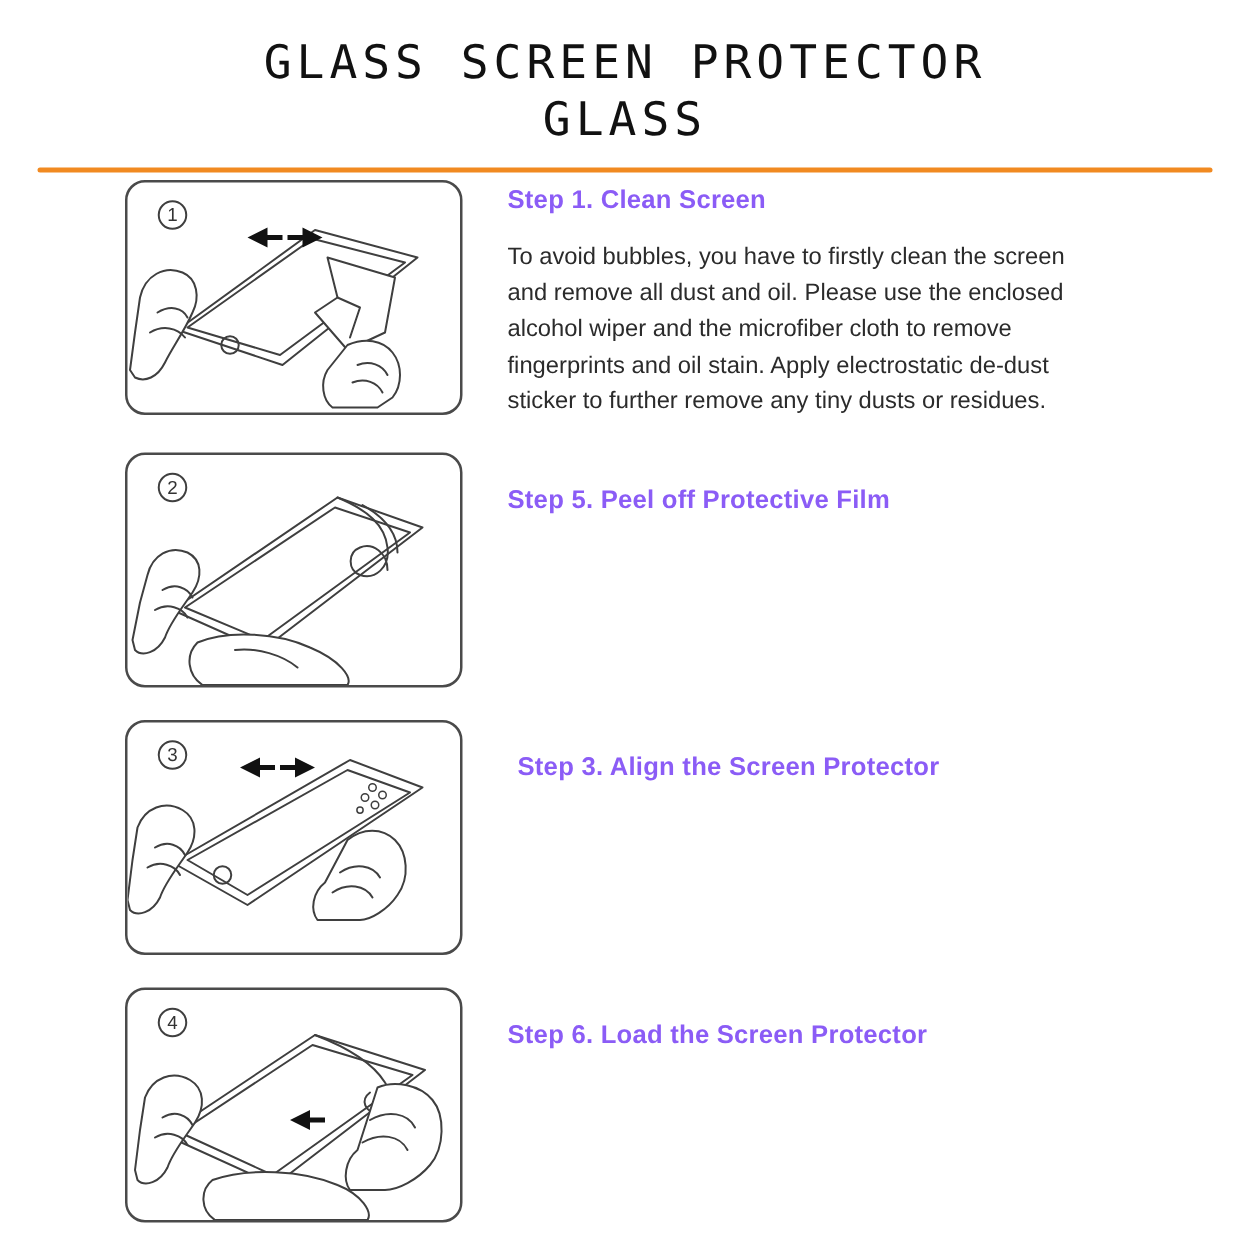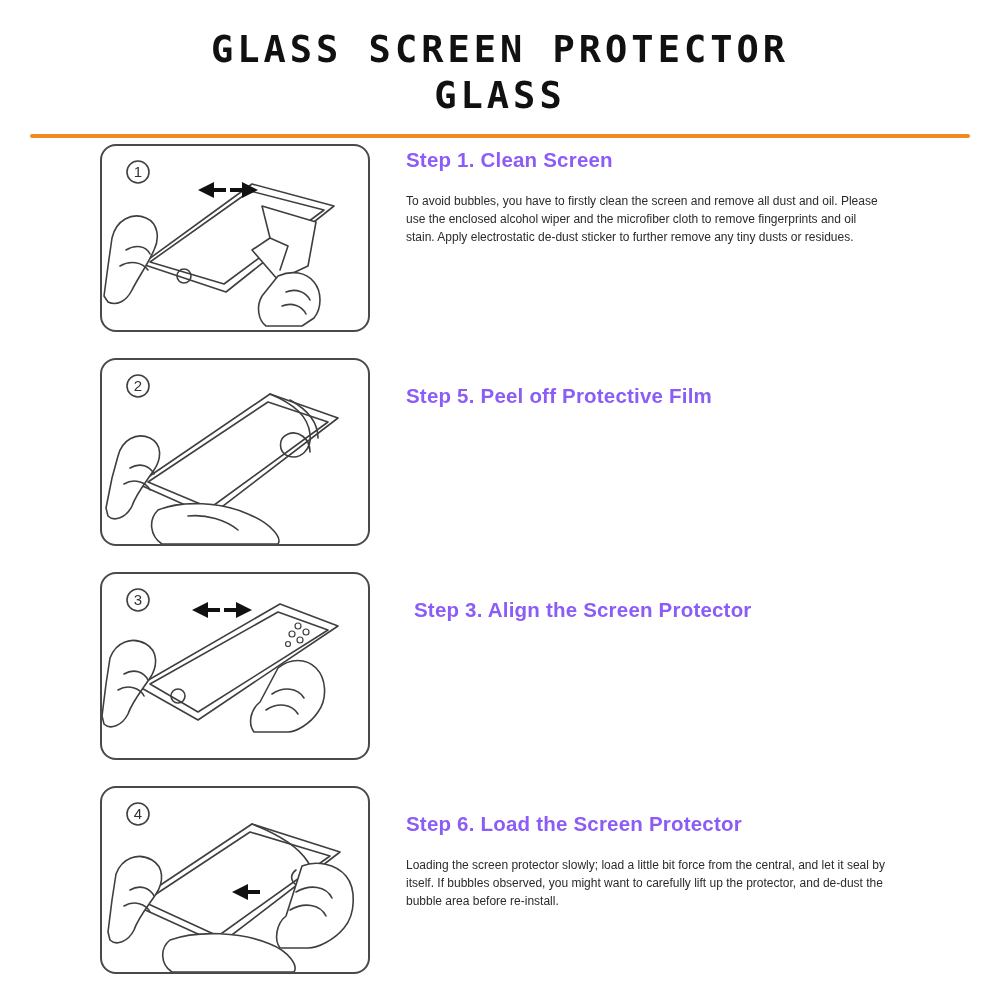--- a/index.html
+++ b/index.html
@@ -21,21 +21,21 @@
     box-sizing: border-box;
     padding: 22px 26px 10px 26px;
     position: relative;
   }
   .title-block {
     text-align: center;
     padding-top: 8px;
   }
   .title-line {
     font-family: "DejaVu Sans Mono", monospace;
-    font-weight: bold;
+    font-weight: normal;
     letter-spacing: 4px;
     color: #111111;
     line-height: 1.08;
   }
   .title-line.l1 { font-size: 37px; }
   .title-line.l2 { font-size: 37px; margin-top: 6px; }
   .rule {
     height: 4px;
     background: #F18A21;
     margin: 18px 4px 0 4px;
@@ -69,21 +69,21 @@
     padding-top: 4px;
   }
   .step-heading {
     font-size: 20.5px;
     font-weight: bold;
     color: #8b5cf6;
     margin: 0 0 20px 0;
     letter-spacing: 0.2px;
   }
   .step-body {
-    font-size: 12px;
+    font-size: 19px;
     line-height: 1.52;
     color: #2b2b2b;
     margin: 0;
     max-width: 480px;
   }
   .circ-num-text {
     font-family: "Liberation Sans", sans-serif;
     font-size: 15px;
     fill: #333333;
   }
@@ -235,18 +235,17 @@
           </g>
 
           <g fill="#111111">
             <path d="M146 96 L130 104 L146 112 L146 106 L158 106 L158 102 L146 102 Z"></path>
           </g>
           <text class="circ-num-text" x="36" y="31" text-anchor="middle">4</text>
         </svg>
       </div>
       <div class="step-text">
         <h2 class="step-heading">Step 6. Load the Screen Protector</h2>
-        <p class="step-body">Loading the screen protector slowly; load a little bit force from the central, and let it seal by itself. If bubbles observed, you might want to carefully lift up the protector, and de-dust the bubble area before re-install.</p>
       </div>
     </div>
 
   </div>
 </div>
 
 </body></html>

